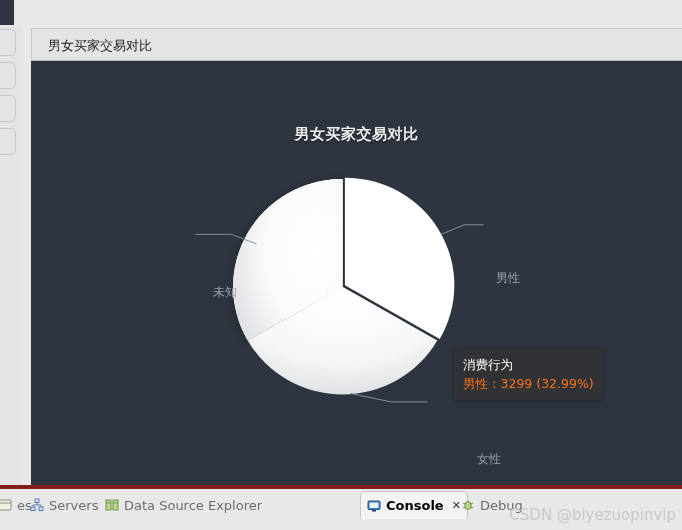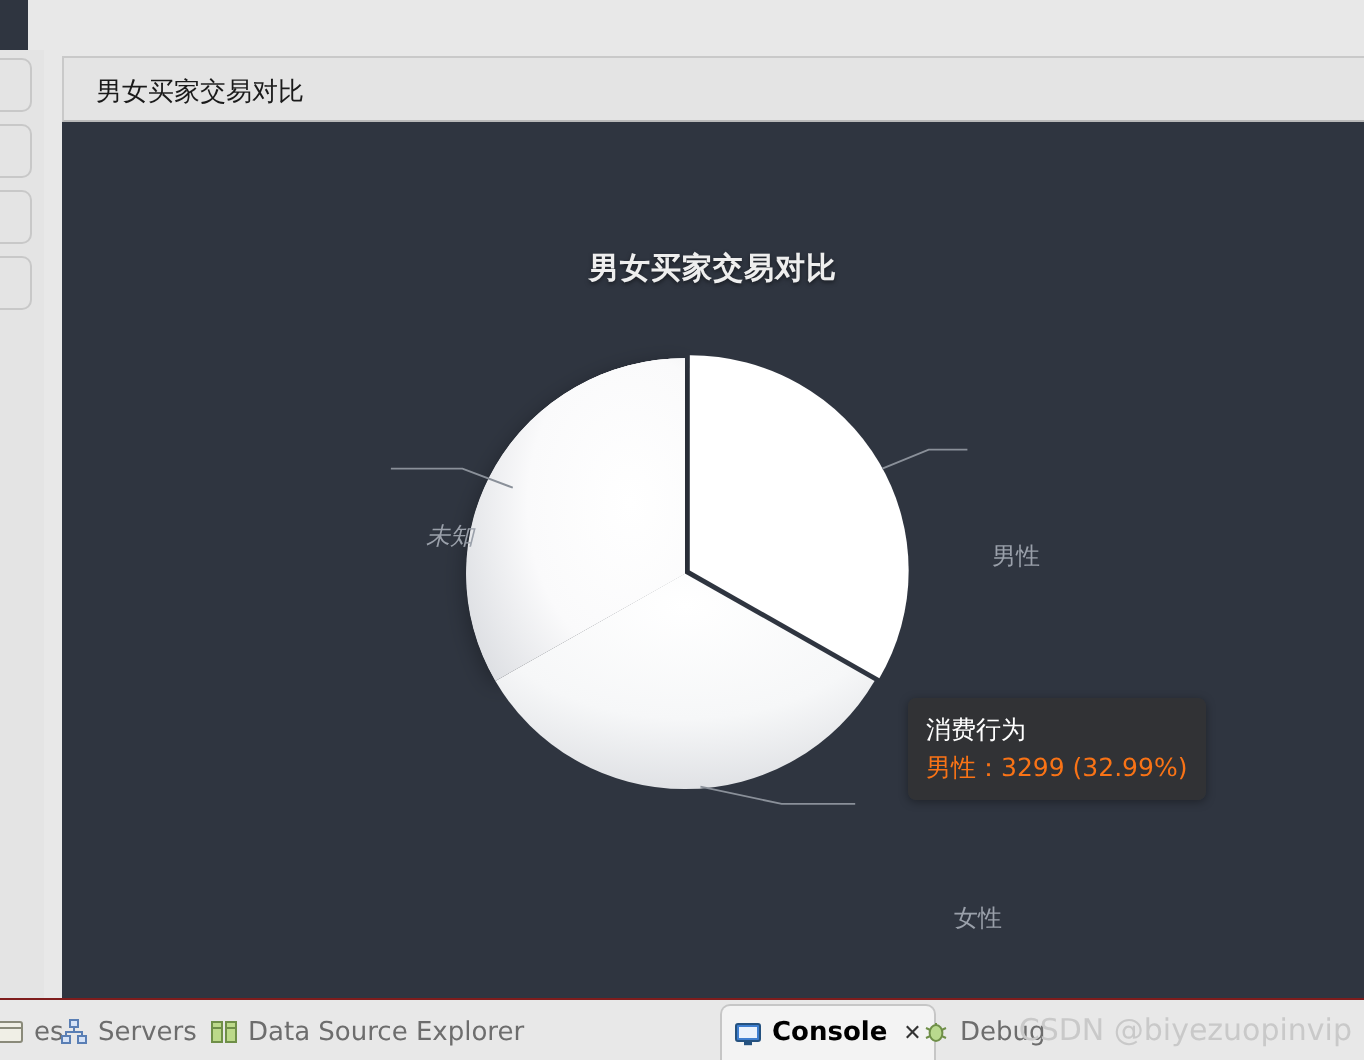--- a/index.html
+++ b/index.html
@@ -106,21 +106,21 @@
     pointer-events: none;
   }
 
   .pie-label {
     position: absolute;
     font-size: 12px;
     color: #9aa0aa;
     font-family: "DejaVu Sans", "Liberation Sans", sans-serif;
     white-space: nowrap;
   }
-  #pie-label-unknown { left: 182px; top: 199px; font-style: italic; }
+  #pie-label-unknown { left: 182px; top: 223px; }
   #pie-label-male    { left: 465px; top: 209px; text-align: right; }
   #pie-label-female  { left: 410px; top: 390px; margin-left: 36px; }
 
   
   #chart-tooltip {
     position: absolute;
     left: 423px; top: 281px;
     padding: 6px 9px 7px 9px;
     background: rgba(50,50,50,0.80);
     border-radius: 4px;
@@ -131,25 +131,25 @@
     white-space: nowrap;
     box-shadow: 0 1px 5px rgba(0,0,0,0.35);
     margin-top: 7px;
   }
   #tooltip-title { color: #ffffff; }
   #tooltip-row   { color: #f97316; }
 
   
   #bottom-bar {
     position: absolute;
-    left: 0; bottom: 0;
+    left: 0; bottom: 11px;
     width: 100%;
     height: 30px;
     background: #e8e8e8;
-    border-top: 1px solid #7f1d1d;
+    border-top: 4px solid #7f1d1d;
   }
   .bottom-tab {
     position: absolute;
     top: 4px;
     height: 24px;
     display: flex;
     align-items: center;
     gap: 5px;
     padding: 0 6px;
     font-size: 13px;

